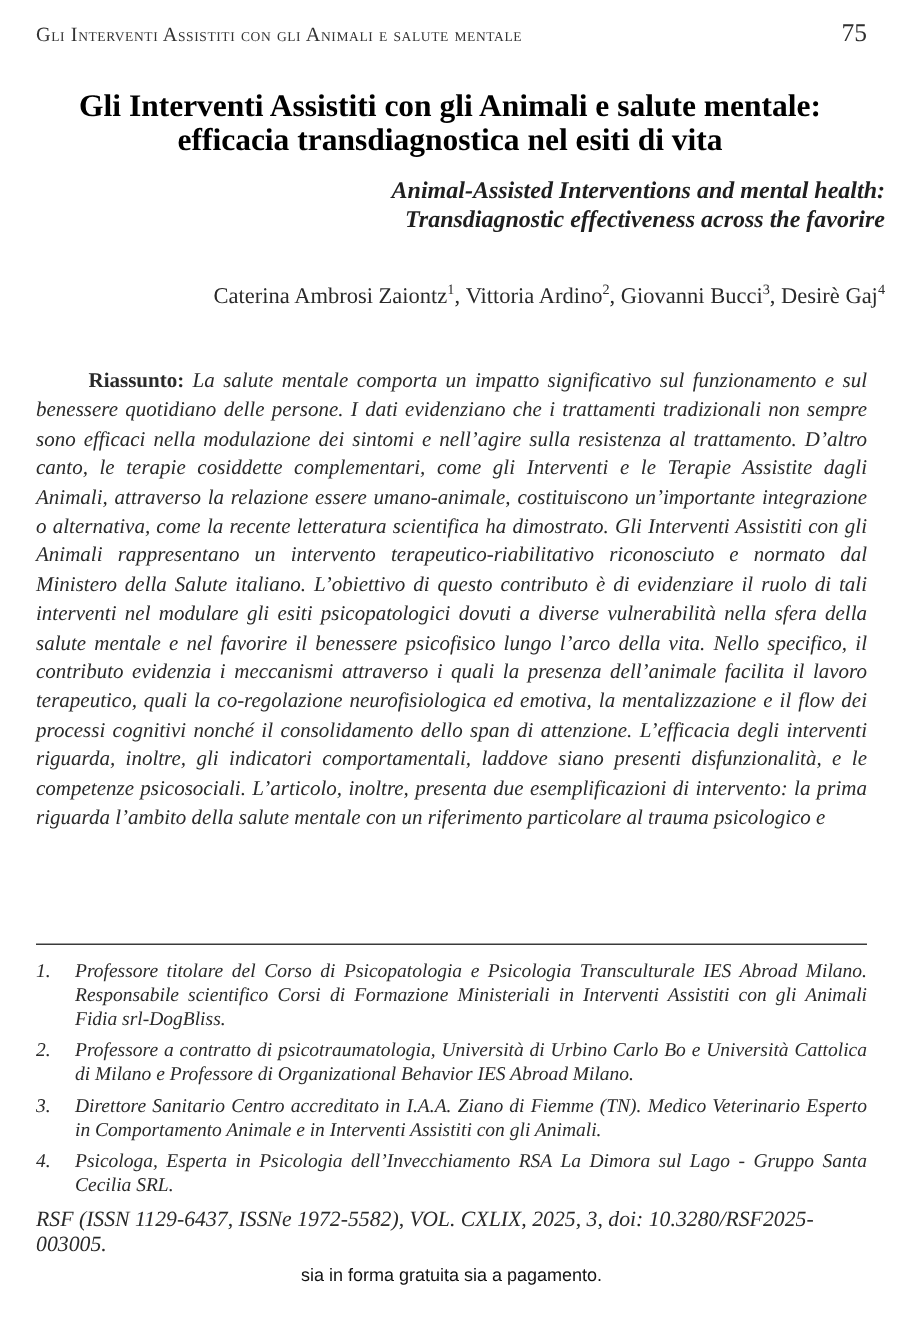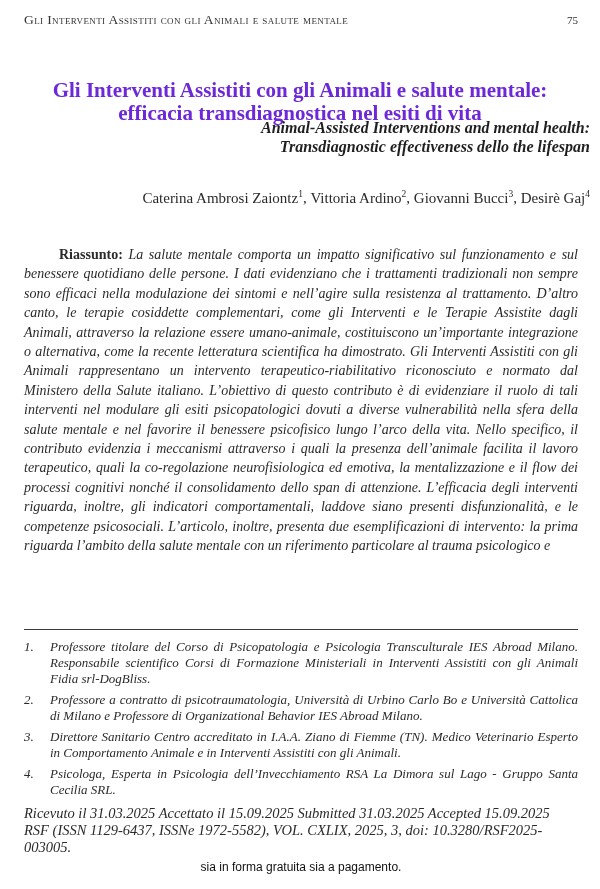--- a/index.html
+++ b/index.html
@@ -21,30 +21,29 @@
     display: flex;
     justify-content: space-between;
     align-items: baseline;
   }
   .running-title {
     font-variant: small-caps;
     font-size: 13.5px;
     letter-spacing: 0.4px;
     color: #333333;
   }
-  .page-number { font-size: 11px; color: #2e2e2e; }
+  .page-number { font-size: 17px; color: #2e2e2e; }
   .article-title {
     position: absolute;
     left: 10px; right: 10px; top: 59px;
     text-align: center;
     font-size: 21px;
     font-weight: bold;
     line-height: 23px;
-    color: #6d28d9;
-    margin-top: 20px;
+    color: #000000;
   }
   .article-subtitle {
     position: absolute;
     left: 10px; right: 10px; top: 118px;
     text-align: right;
     font-size: 16px;
     font-weight: bold;
     font-style: italic;
     line-height: 19px;
     color: #1f1f1f;
@@ -121,21 +120,21 @@
 
 <div class="page">
 
   <div class="running-header">
     <span class="running-title">Gli Interventi Assistiti con gli Animali e salute mentale</span>
     <span class="page-number">75</span>
   </div>
 
   <h1 class="article-title"><span>Gli Interventi Assistiti con gli Animali e salute mentale:</span><br><span>efficacia transdiagnostica nel esiti di vita</span></h1>
 
-  <h2 class="article-subtitle"><span>Animal-Assisted Interventions and mental health:</span><br><span>Transdiagnostic effectiveness dello the lifespan</span></h2>
+  <h2 class="article-subtitle"><span>Animal-Assisted Interventions and mental health:</span><br><span>Transdiagnostic effectiveness across the favorire</span></h2>
 
   <div class="authors"><span><span>Caterina Ambrosi Zaiontz</span><sup>1</sup></span><span>,&nbsp;</span><span><span>Vittoria Ardino</span><sup>2</sup></span><span>,&nbsp;</span><span><span>Giovanni Bucci</span><sup>3</sup></span><span>,&nbsp;</span><span><span>Desirè Gaj</span><sup>4</sup></span></div>
 
   <p class="abstract"><span class="abstract-label">Riassunto:</span><span> La salute mentale comporta un impatto significativo sul funzionamento e sul benessere quotidiano delle persone. I dati evidenziano che i trattamenti tradizionali non sempre sono efficaci nella modulazione dei sintomi e nell’agire sulla resistenza al trattamento. D’altro canto, le terapie cosiddette complementari, come gli Interventi e le Terapie Assistite dagli Animali, attraverso la relazione essere umano-animale, costituiscono un’importante integrazione o alternativa, come la recente letteratura scientifica ha dimostrato. Gli Interventi Assistiti con gli Animali rappresentano un intervento terapeutico-riabilitativo riconosciuto e normato dal Ministero della Salute italiano. L’obiettivo di questo contributo è di evidenziare il ruolo di tali interventi nel modulare gli esiti psicopatologici dovuti a diverse vulnerabilità nella sfera della salute mentale e nel favorire il benessere psicofisico lungo l’arco della vita. Nello specifico, il contributo evidenzia i meccanismi attraverso i quali la presenza dell’animale facilita il lavoro terapeutico, quali la co-regolazione neurofisiologica ed emotiva, la mentalizzazione e il flow dei processi cognitivi nonché il consolidamento dello span di attenzione. L’efficacia degli interventi riguarda, inoltre, gli indicatori comportamentali, laddove siano presenti disfunzionalità, e le competenze psicosociali. L’articolo, inoltre, presenta due esemplificazioni di intervento: la prima riguarda l’ambito della salute mentale con un riferimento particolare al trauma psicologico e</span></p>
 
   <div class="footnotes">
     <hr class="footnote-divider">
     <div class="footnote-item">
       <span class="footnote-num">1.</span>
       <span class="footnote-text">Professore titolare del Corso di Psicopatologia e Psicologia Transculturale IES Abroad Milano. Responsabile scientifico Corsi di Formazione Ministeriali in Interventi Assistiti con gli Animali Fidia srl-DogBliss.</span>
@@ -148,21 +147,20 @@
       <span class="footnote-num">3.</span>
       <span class="footnote-text">Direttore Sanitario Centro accreditato in I.A.A. Ziano di Fiemme (TN). Medico Veterinario Esperto in Comportamento Animale e in Interventi Assistiti con gli Animali.</span>
     </div>
     <div class="footnote-item">
       <span class="footnote-num">4.</span>
       <span class="footnote-text">Psicologa, Esperta in Psicologia dell’Invecchiamento RSA La Dimora sul Lago - Gruppo Santa Cecilia SRL.</span>
     </div>
   </div>
 
   <div class="footer">
-    <div>Ricevuto il 31.03.2025 Accettato il 15.09.2025 Submitted 31.03.2025 Accepted 15.09.2025</div>
     <div class="issn-row">
       <span>RSF (ISSN 1129-6437, ISSNe 1972-5582), VOL. CXLIX, 2025, 3, doi: 10.3280/RSF2025-003005.</span>
     </div>
     <div class="notice">
       <div>sia in forma gratuita sia a pagamento.</div>
 
     </div>
   </div>
 
 </div>

